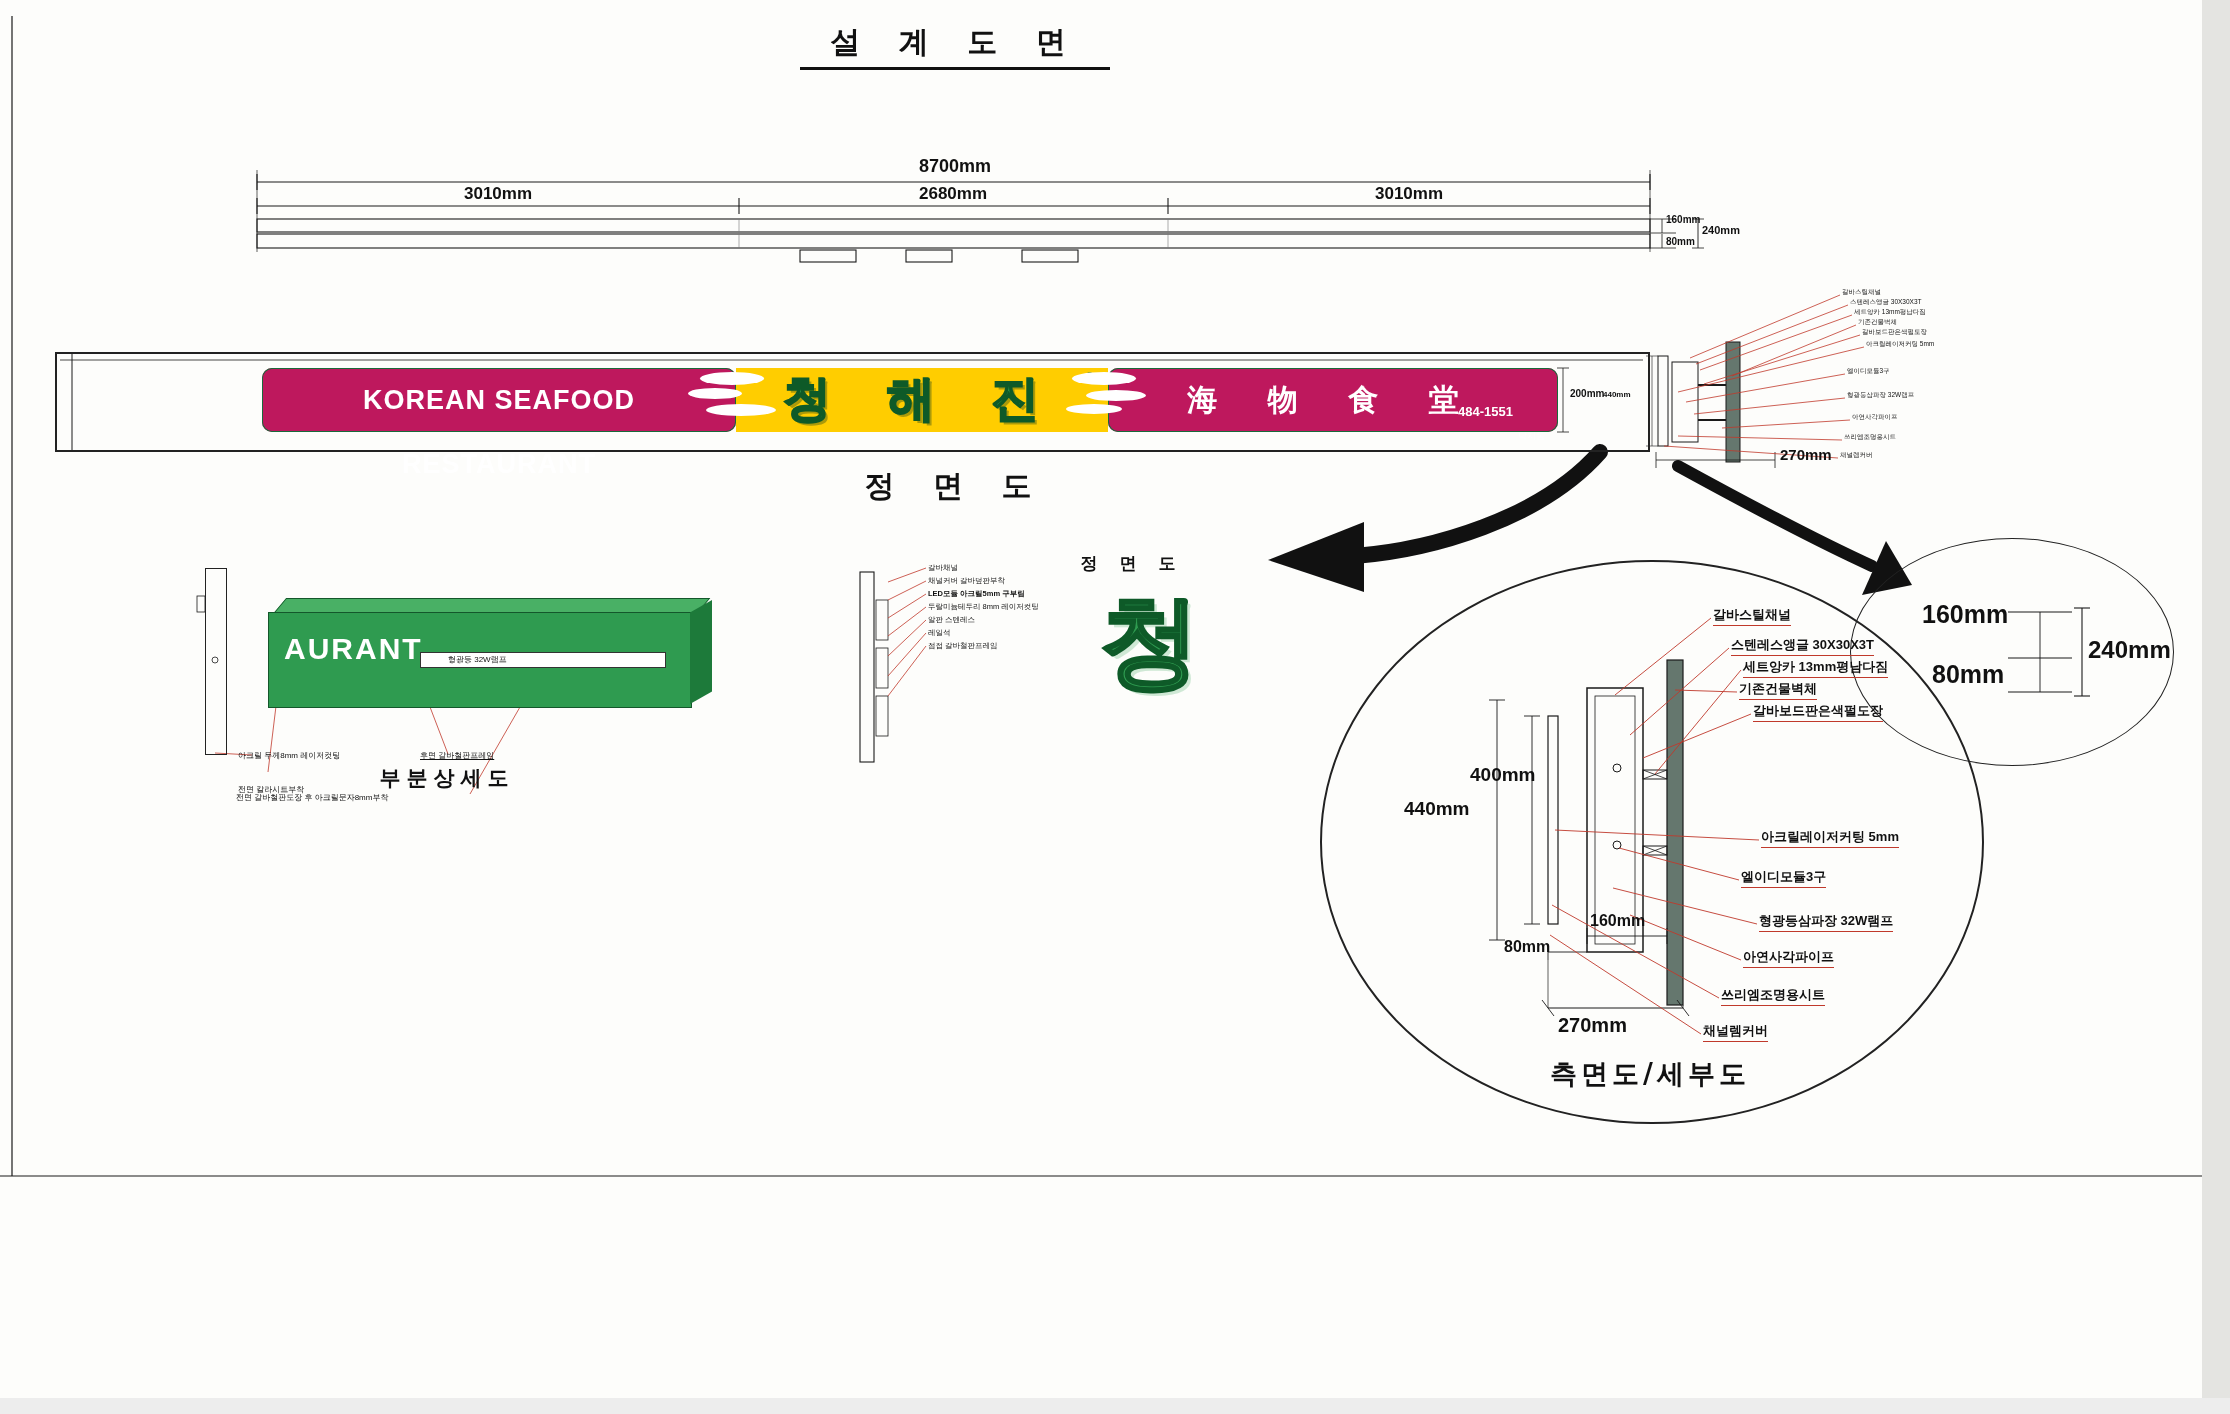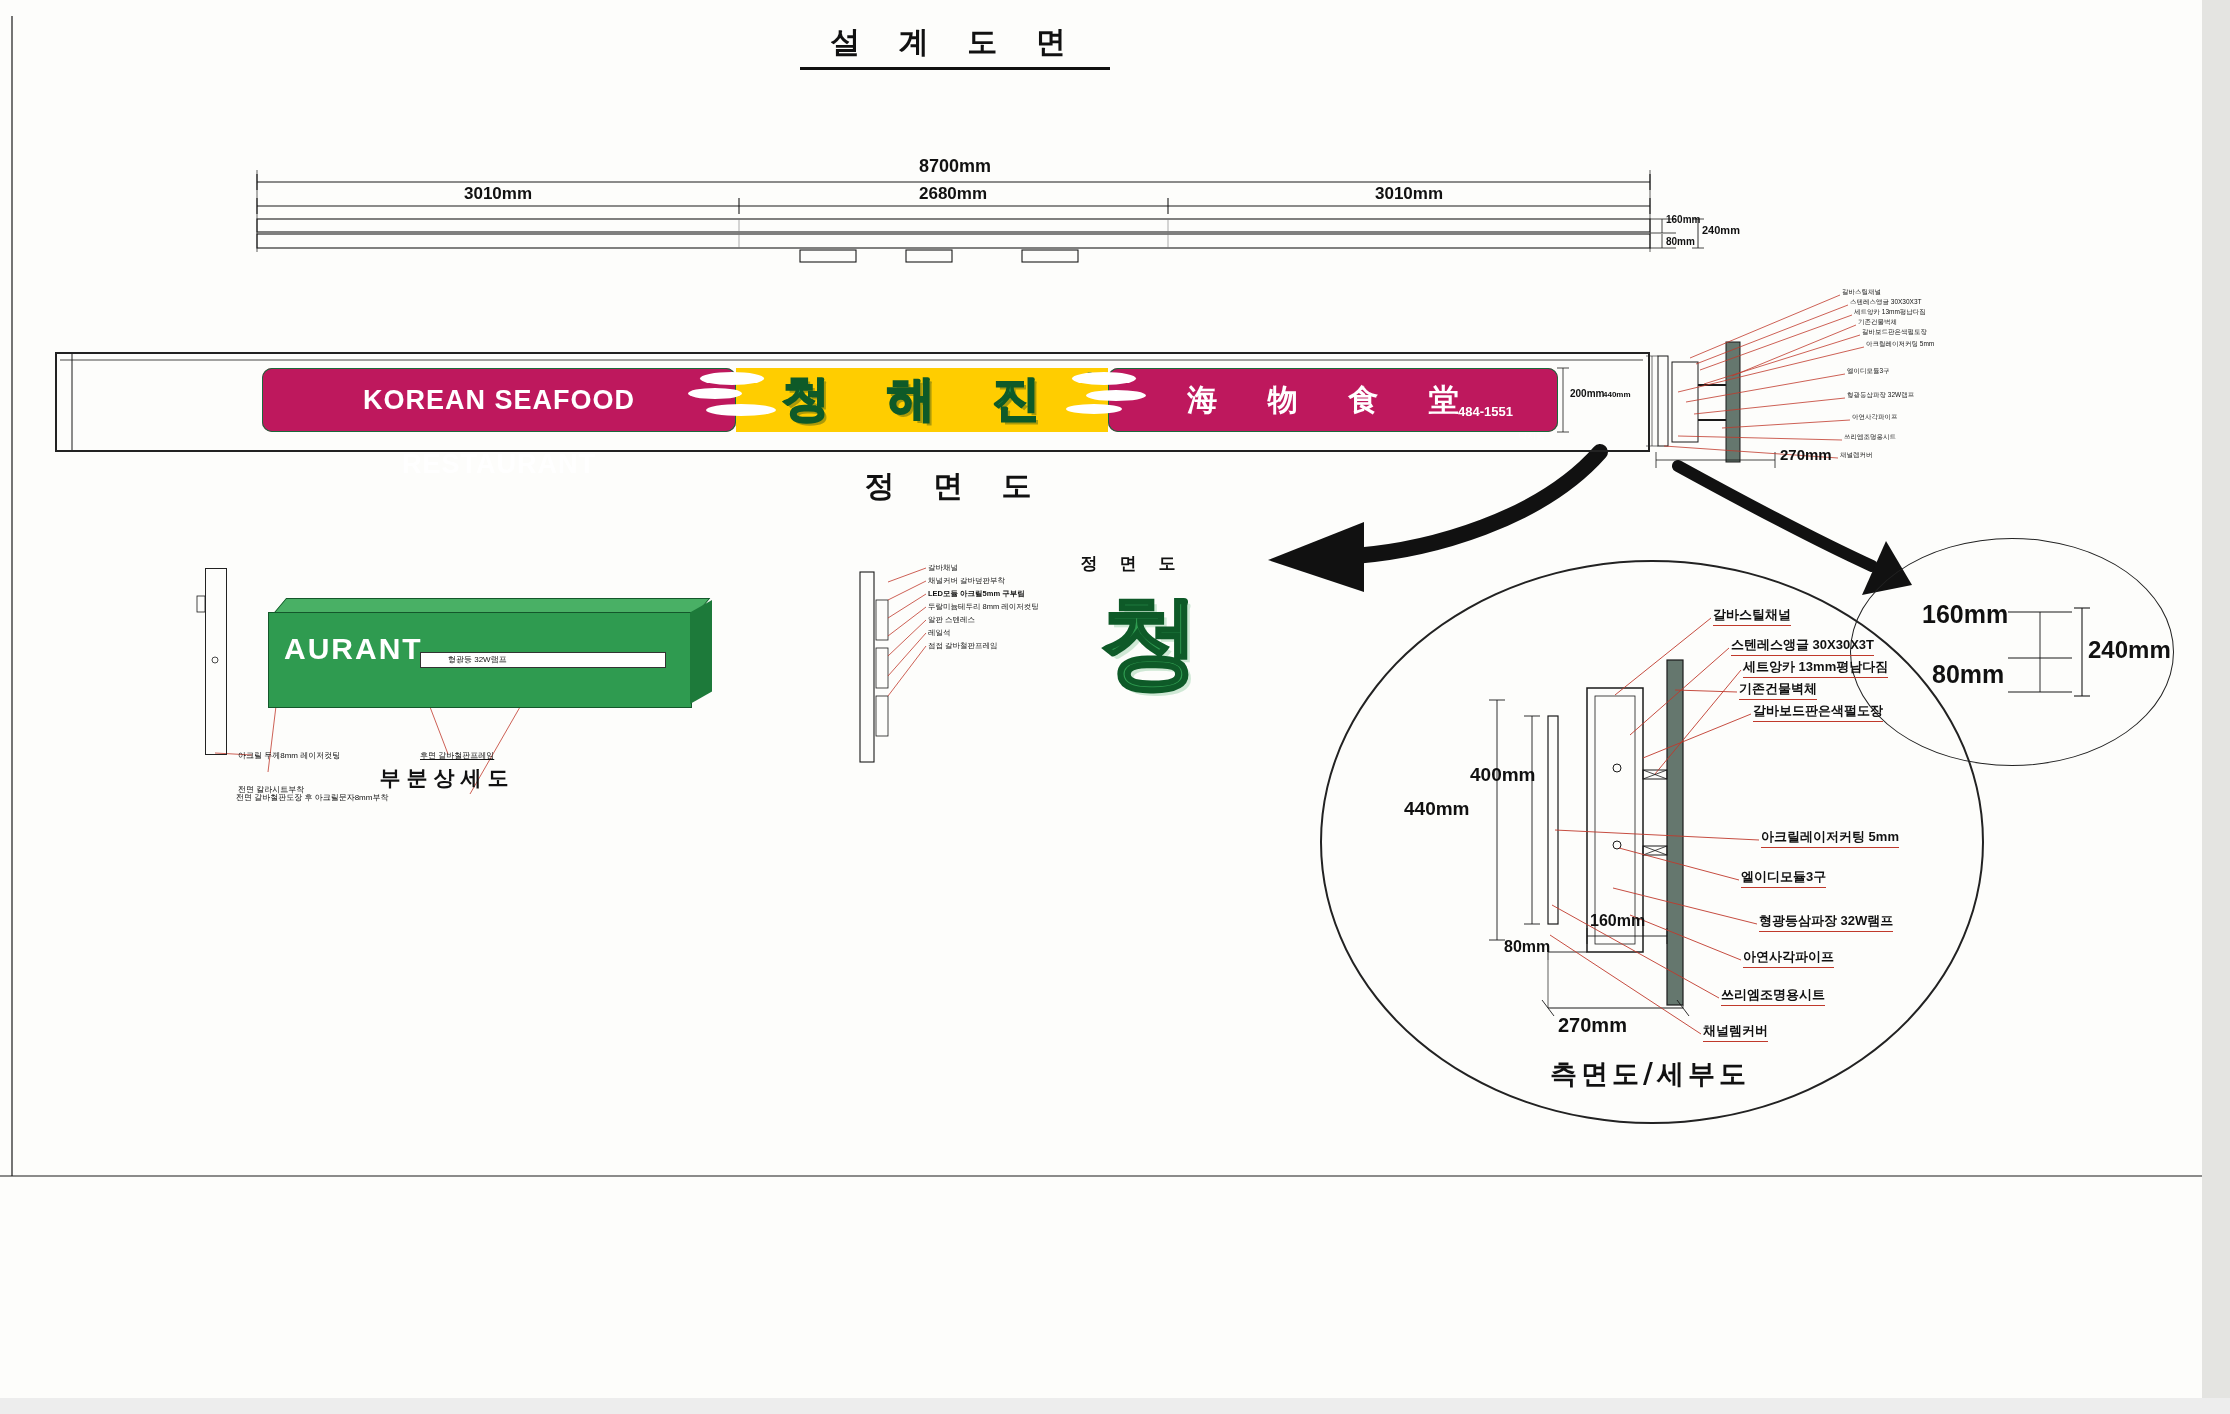--- a/index.html
+++ b/index.html
@@ -14,21 +14,21 @@
   .t10{font-size:10px;white-space:nowrap;}
   .t11{font-size:11px;white-space:nowrap;}
   .dim{font-weight:bold;white-space:nowrap;}
   .sheet-title{font-size:30px;letter-spacing:14px;border-bottom:3px solid #111;padding-bottom:4px;}
   .band{position:absolute;top:368px;height:64px;}
   .band-green{background:#be185d;border-radius:10px;box-shadow:inset 0 0 0 1px #19693a;}
   .band-yellow{background:#ffcd00;}
   .band-text-en{display:block;line-height:64px;color:#fff;font-weight:bold;font-size:27px;letter-spacing:1px;text-align:center;}
   .kr-logo{display:block;line-height:62px;text-align:center;font-size:48px;font-weight:900;letter-spacing:22px;
            color:#2f9b50;-webkit-text-stroke:2px #0e5a28;text-shadow:3px 3px 0 rgba(15,60,30,.35);
-           font-family:Liberation Sans, sans-serif;}
+           font-family:Liberation Serif, serif;}
   .cn-text{display:block;line-height:64px;color:#fff;font-weight:bold;font-size:30px;letter-spacing:20px;text-align:center;
            font-family:"DejaVu Serif",serif;}
   .cloud{position:absolute;background:#fff;border-radius:50%;}
   .co{font-size:13px;font-weight:bold;white-space:nowrap;border-bottom:1px solid #c0392b;padding-bottom:1px;}
   .channel-char{font-size:100px;font-weight:900;color:#2f9b50;-webkit-text-stroke:3px #0e5a28;
                 text-shadow:4px 4px 0 #cfe8d5;font-family:"DejaVu Sans",sans-serif;line-height:1;}
   .ellipse{position:absolute;border:2px solid #222;border-radius:50%;background:transparent;}
   .panel-outline{position:absolute;border:1.5px solid #222;background:transparent;}
   .white{color:#fff;}
 </style>

